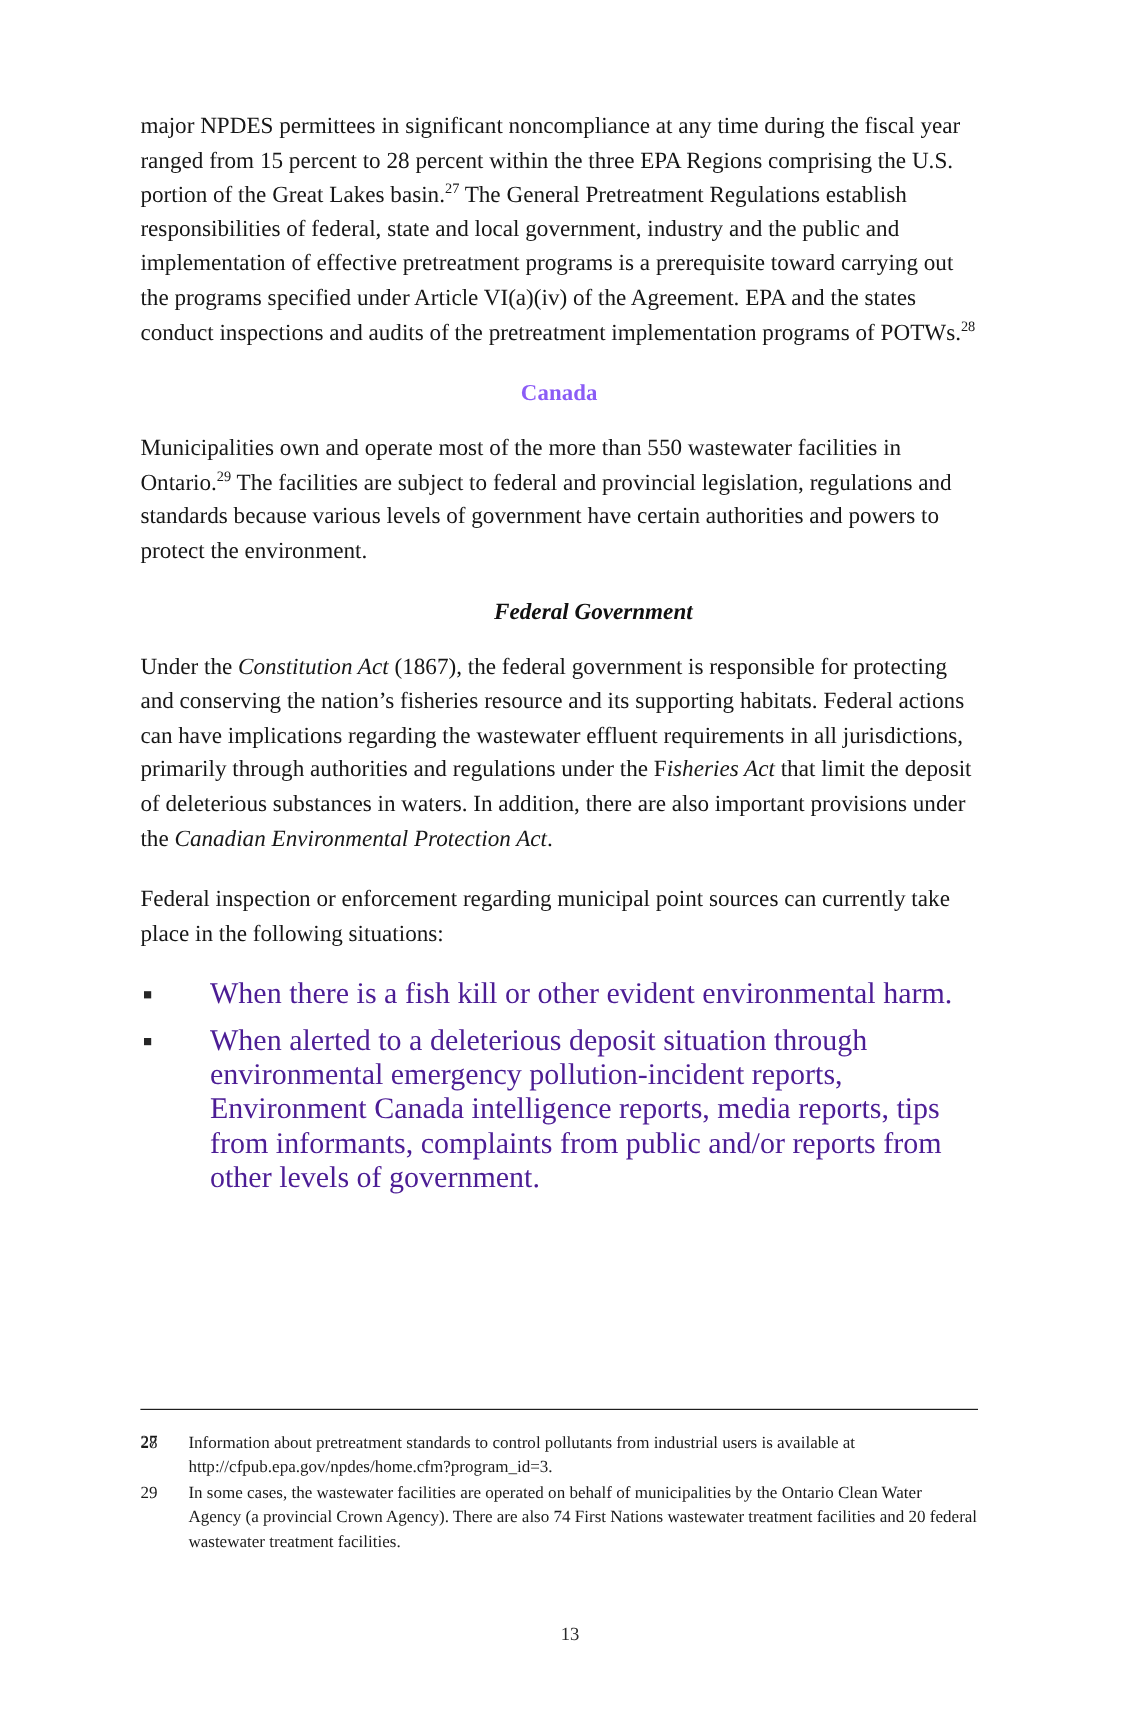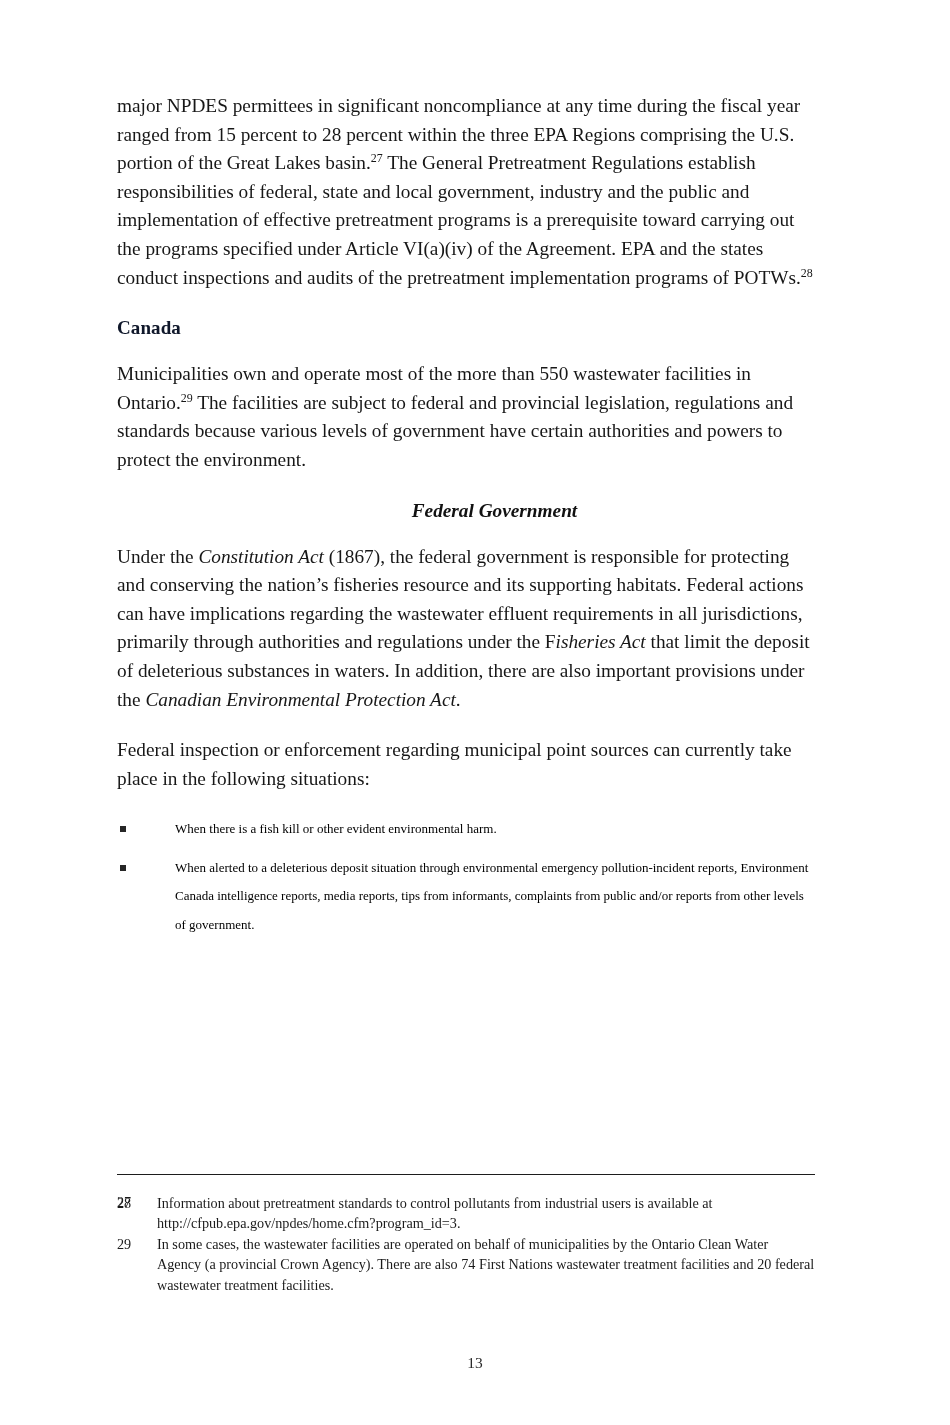--- a/index.html
+++ b/index.html
@@ -35,22 +35,23 @@
     height: 22px;
   }
   .gap-small {
     height: 18px;
   }
   h2.section-heading {
     margin: 0;
     font-size: 19px;
     line-height: 28px;
     font-weight: bold;
-    color: #0f172a;
+    color: #8b5cf6;
     letter-spacing: 0.1px;
+    text-align: center;
   }
   h3.sub-heading {
     margin: 0 0 0 57px;
     font-size: 19.3px;
     line-height: 28px;
     font-weight: bold;
     font-style: italic;
     color: #111111;
     text-align: center;
   }
@@ -63,24 +64,24 @@
     font-style: italic;
   }
   ul.bullet-list {
     list-style: none;
     margin: 0;
     padding: 0;
   }
   ul.bullet-list li {
     position: relative;
     padding-left: 58px;
-    font-size: 13px;
+    font-size: 25px;
     line-height: 28.6px;
     margin-bottom: 10px;
-    color: #000000;
+    color: #4c1d95;
   }
   ul.bullet-list li .bullet-mark {
     position: absolute;
     left: 3px;
     top: 11px;
     width: 6px;
     height: 6px;
     background: #262626;
   }
   .footnote-rule {

